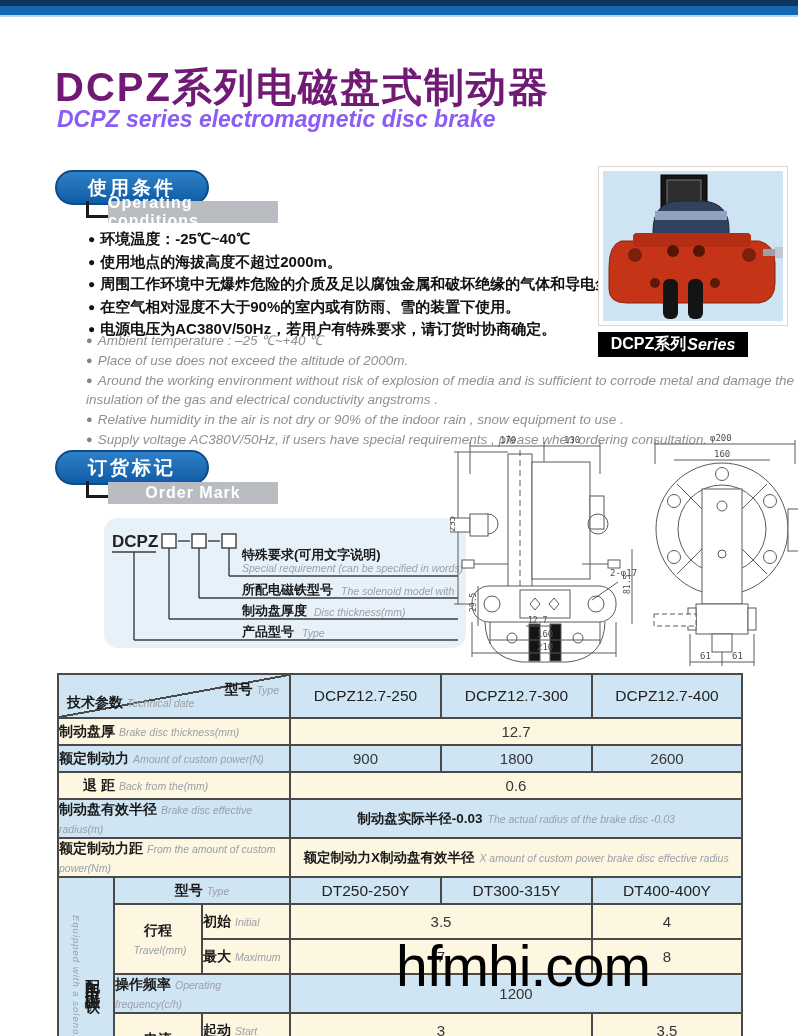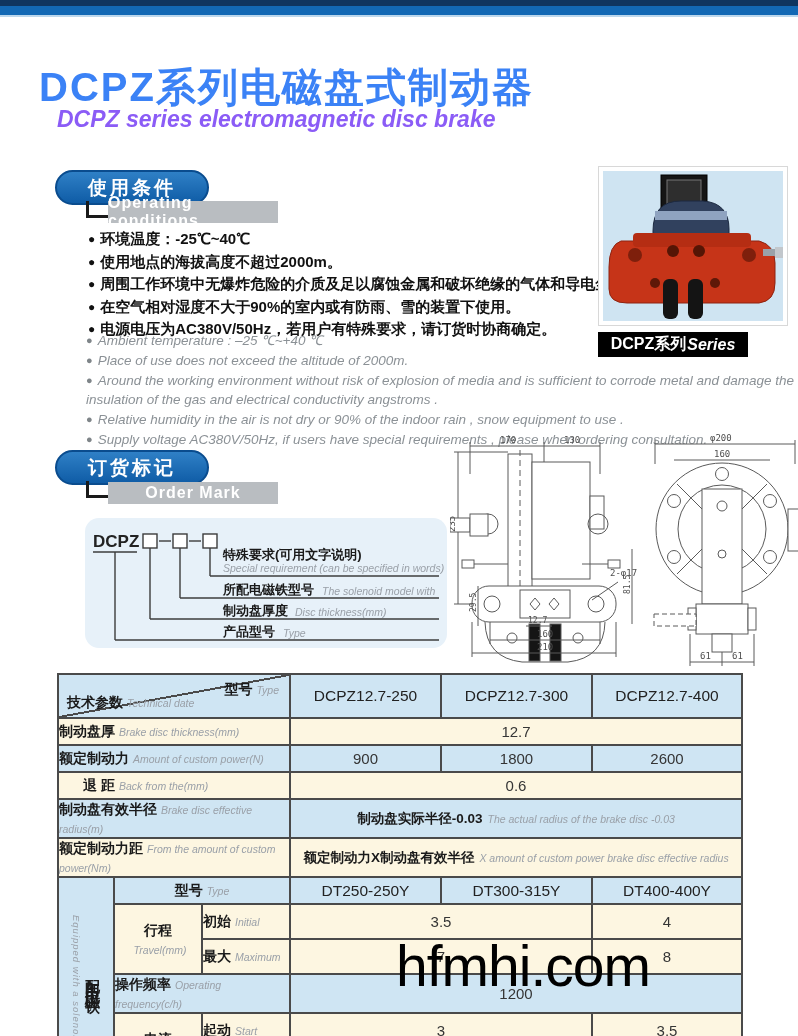--- a/index.html
+++ b/index.html
@@ -6,21 +6,21 @@
   #page{position:relative;width:798px;height:1036px;background:#fff;overflow:hidden;
         font-family:"Liberation Sans",sans-serif;color:#1c1c1c;}
   .abs{position:absolute;}
 
   
   .topbar-dark{top:0;left:0;right:0;height:6px;background:#10355f;}
   .topbar-blue{top:6px;left:0;right:0;height:9px;background:#1368b4;}
   .topbar-light{top:15px;left:0;right:0;height:2px;background:#bcd7ec;}
 
   
-  .title{left:39px;top:60px;font-size:40px;font-weight:bold;letter-spacing:2px;color:#3b82f6;}
+  .title{left:55px;top:60px;font-size:40px;font-weight:bold;letter-spacing:2px;color:#701a75;}
   .subtitle{left:57px;top:106px;font-size:23px;font-weight:bold;font-style:italic;color:#8b5cf6;}
 
   
   .pill{width:150px;height:31px;background:linear-gradient(#2f80c6,#0f5ca6);
         border:2px solid #0a4c8e;border-radius:18px;color:#fff;font-weight:bold;
         font-size:19px;letter-spacing:3px;display:flex;align-items:center;justify-content:center;}
   .connector{width:22px;height:14px;border-left:3px solid #1a1a1a;border-bottom:3px solid #1a1a1a;}
   .graybar{width:170px;height:22px;background:#b9bdc1;color:#fff;font-weight:bold;font-size:16px;
            display:flex;align-items:center;justify-content:center;letter-spacing:1px;}
 
@@ -34,21 +34,21 @@
 
   
   .photo-box{left:598px;top:166px;width:190px;height:160px;background:#fff;
              border:1px solid #d8d8d8;box-sizing:border-box;padding:4px;}
   .photo-box svg{display:block;}
   .photo-label{left:598px;top:332px;width:150px;height:25px;background:#000000;color:#fff;
                font-weight:bold;font-size:16px;display:flex;align-items:center;justify-content:center;gap:1px;}
   .photo-label .ser{font-style:italic;font-weight:bold;}
 
   
-  .order-panel{left:85px;top:518px;width:362px;height:130px;background:#e7f1f9;border-radius:14px;}
+  .order-panel{left:104px;top:518px;width:362px;height:130px;background:#e7f1f9;border-radius:14px;}
 
   
   .drawing{left:450px;top:434px;}
   .drawing text{fill:#4e4e4e;font-family:"DejaVu Sans Mono","Liberation Mono",monospace;}
 
   
   .spec-table{left:57px;top:673px;}
   table.spec{border-collapse:collapse;table-layout:fixed;width:684px;}
   table.spec td{border:2px solid #4a4a4a;padding:0;vertical-align:middle;overflow:hidden;}
   .row-h{height:44px;}.row-a{height:27px;}.row-b{height:35px;}.row-c{height:26px;}

